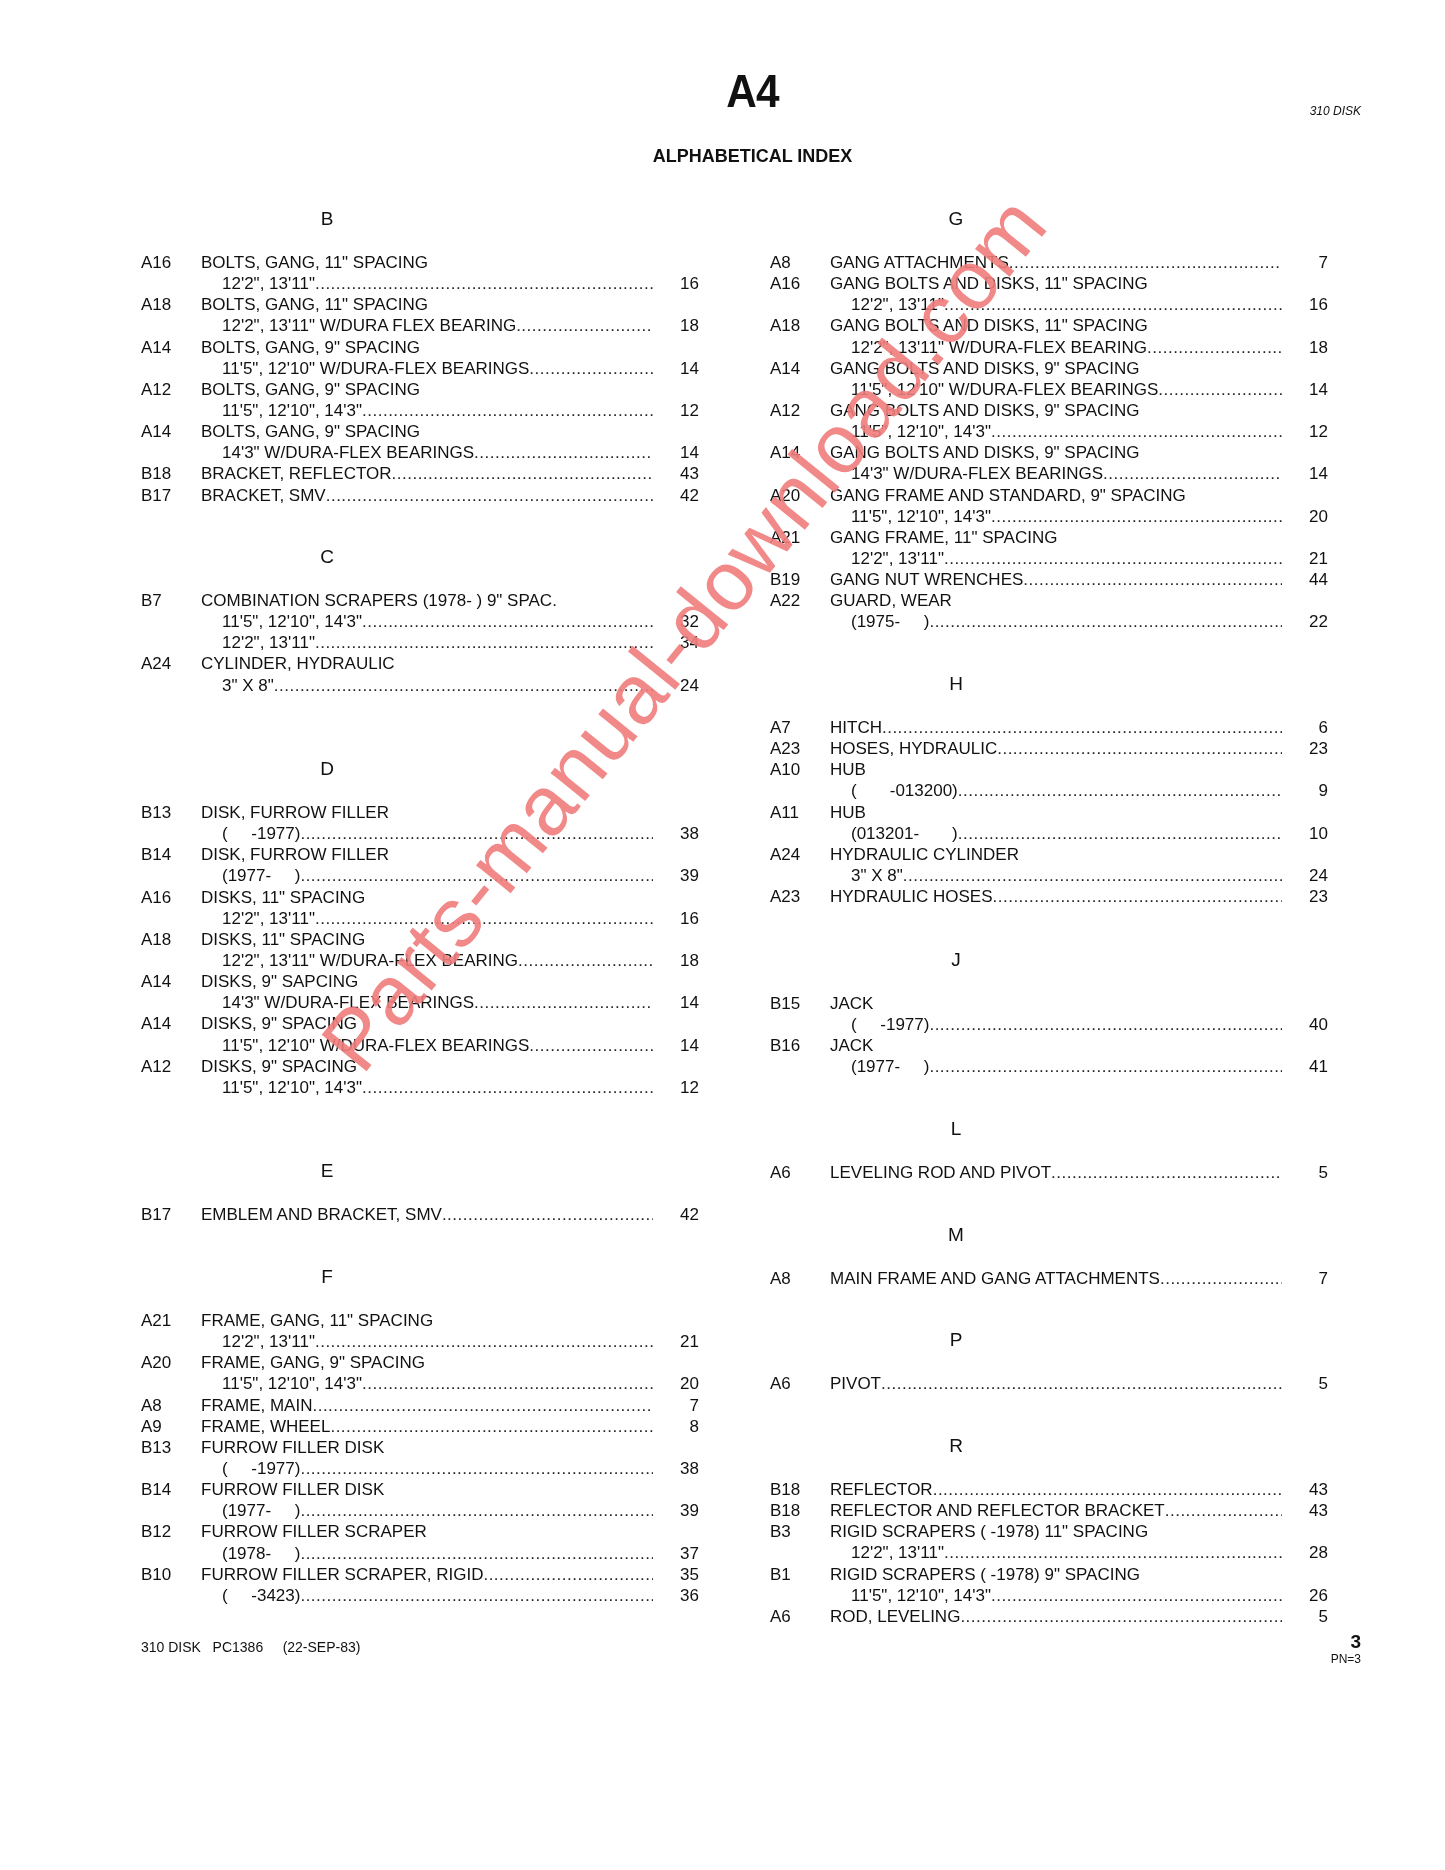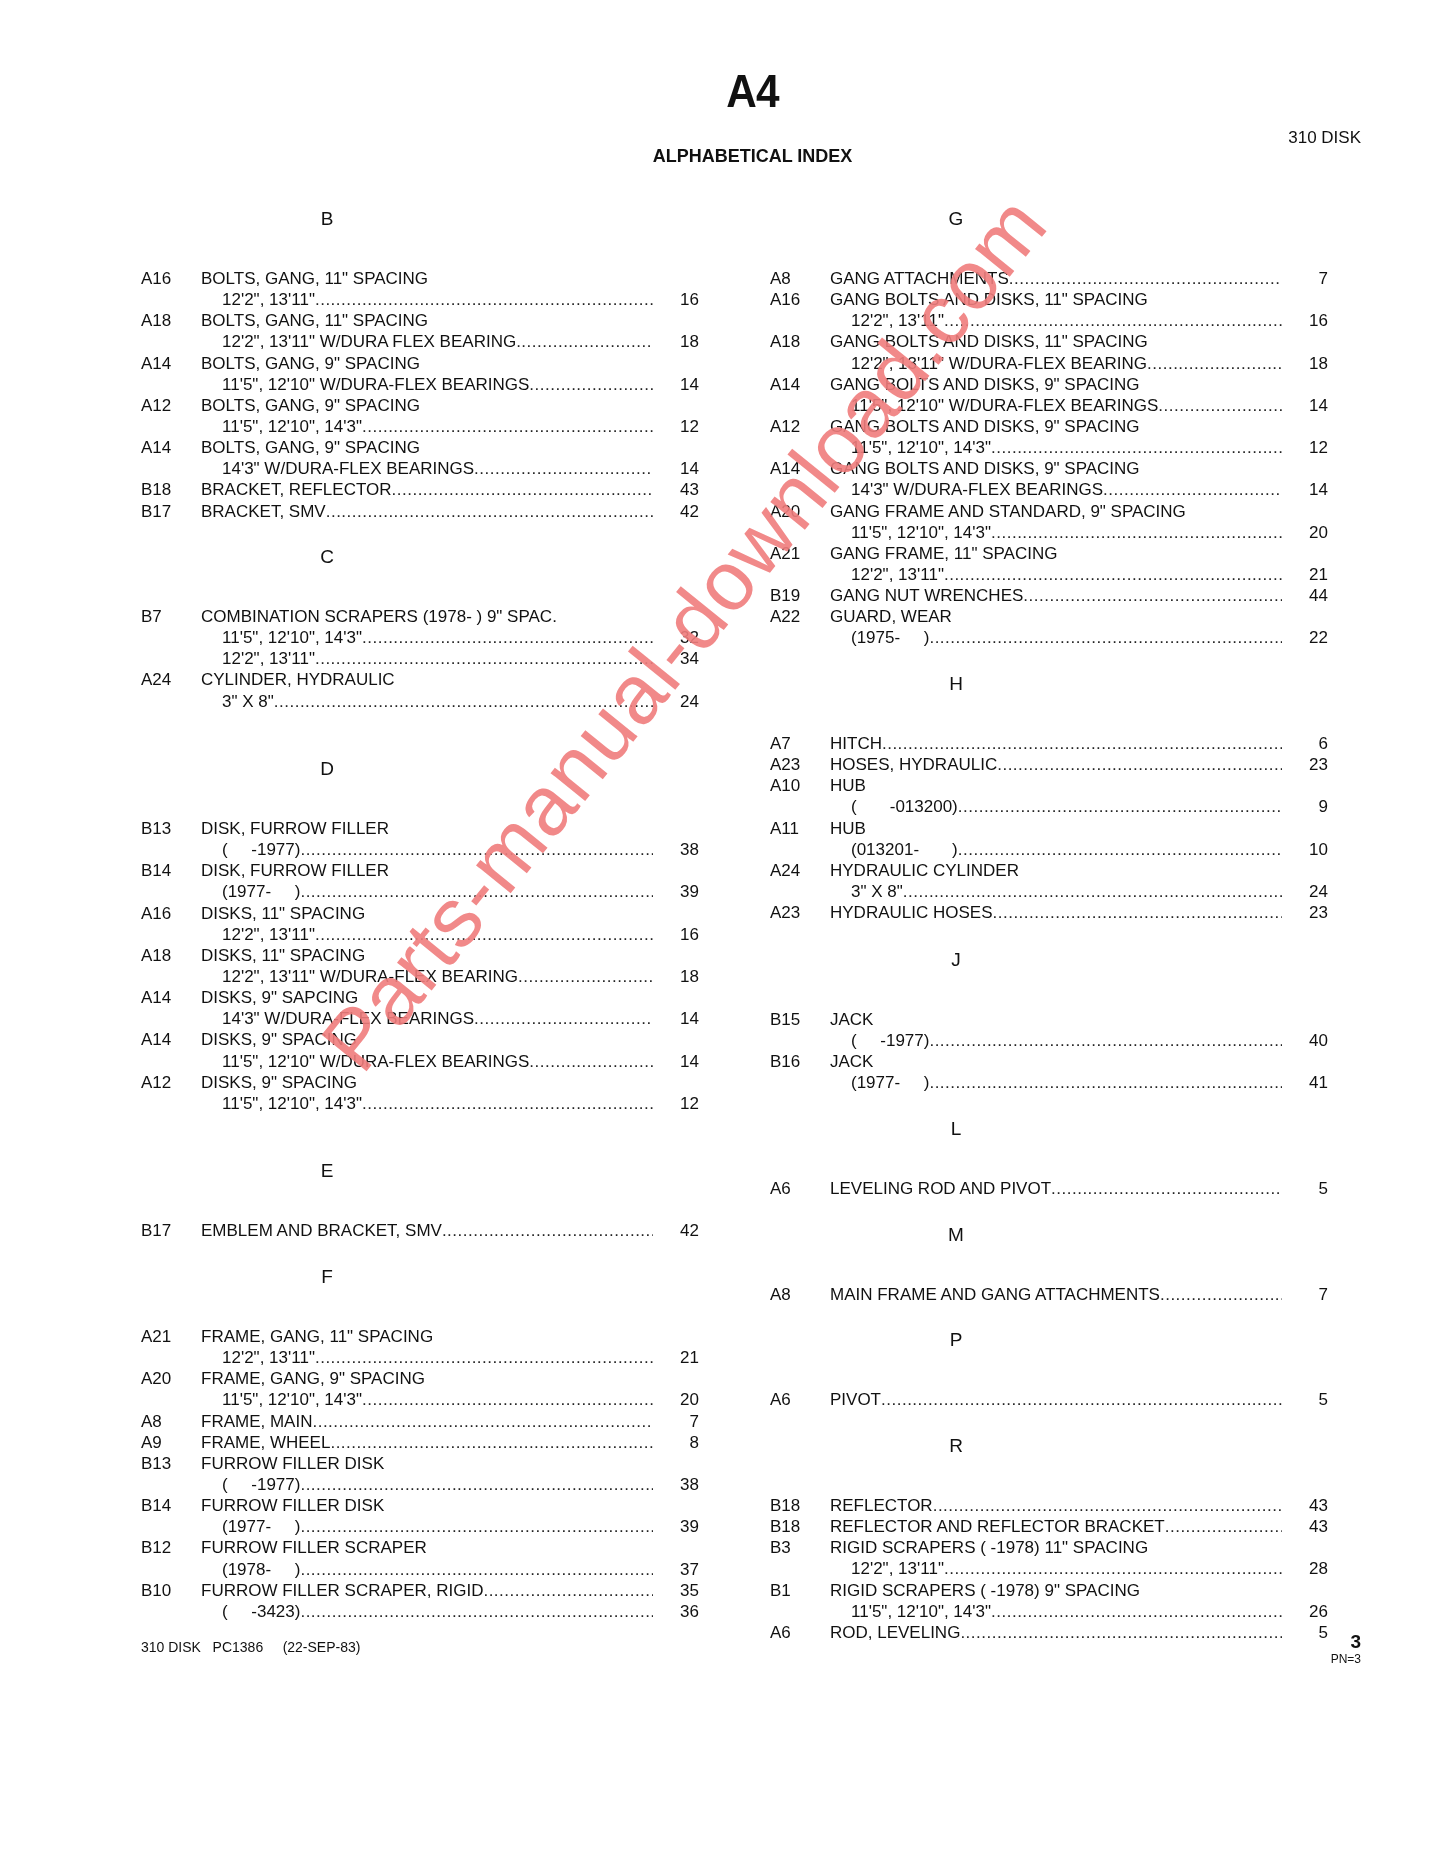--- a/index.html
+++ b/index.html
@@ -1,29 +1,29 @@
 <!DOCTYPE html>
 <html><head>
 <meta charset="utf-8">
 <style>
   html, body { margin: 0; padding: 0; background: #ffffff; }
   body { width: 1445px; height: 1870px; position: relative; overflow: hidden;
          font-family: "Liberation Sans", "DejaVu Sans", sans-serif; color: #111; }
   .page-title { position: absolute; left: 0; width: 1505px; top: 64px; text-align: center;
                 font-size: 46px; font-weight: bold; letter-spacing: -1px; transform: scaleX(0.92); }
-  .model-label { position: absolute; right: 84px; top: 128px; font-size: 17px; }
+  .model-label { position: absolute; right: 84px; top: 104px; font-size: 12px; font-style: italic; }
   .index-title { position: absolute; left: 0; width: 1505px; top: 146px; text-align: center;
                  font-size: 18px; font-weight: bold; }
   .section { position: absolute; }
   .section.left { left: 141px; width: 558px; }
   .section.right { left: 770px; width: 558px; }
   .letter { position: absolute; left: 0; width: 100%; text-align: center; font-size: 19px; }
   .section.left .letter { left: 0; width: 624px; margin-left: -126px; }
   .section.right .letter { left: 0; width: 624px; margin-left: -126px; }
-  .rows { position: absolute; left: 0; width: 100%; margin-top: 16px; }
+  .rows { position: absolute; left: 0; width: 100%; }
   .row { position: relative; height: 21.15px; line-height: 21.15px; font-size: 17px; white-space: nowrap; }
   .code { position: absolute; left: 0; }
   .desc { position: absolute; left: 60px; }
   .sub { position: absolute; left: 81px; right: 46px; display: flex; overflow: hidden; }
   .sub .subtext { flex: 0 0 auto; white-space: pre; }
   .leader { flex: 1 1 auto; overflow: hidden; white-space: nowrap; color: #222; letter-spacing: 0.5px; }
   .leader::after { content: " ...................................................................................................................................................................................................................................."; }
   .main-line { position: absolute; left: 60px; right: 46px; display: flex; overflow: hidden; }
   .main-line .subtext { flex: 0 0 auto; white-space: pre; }
   .page { position: absolute; right: 0; text-align: right; }

